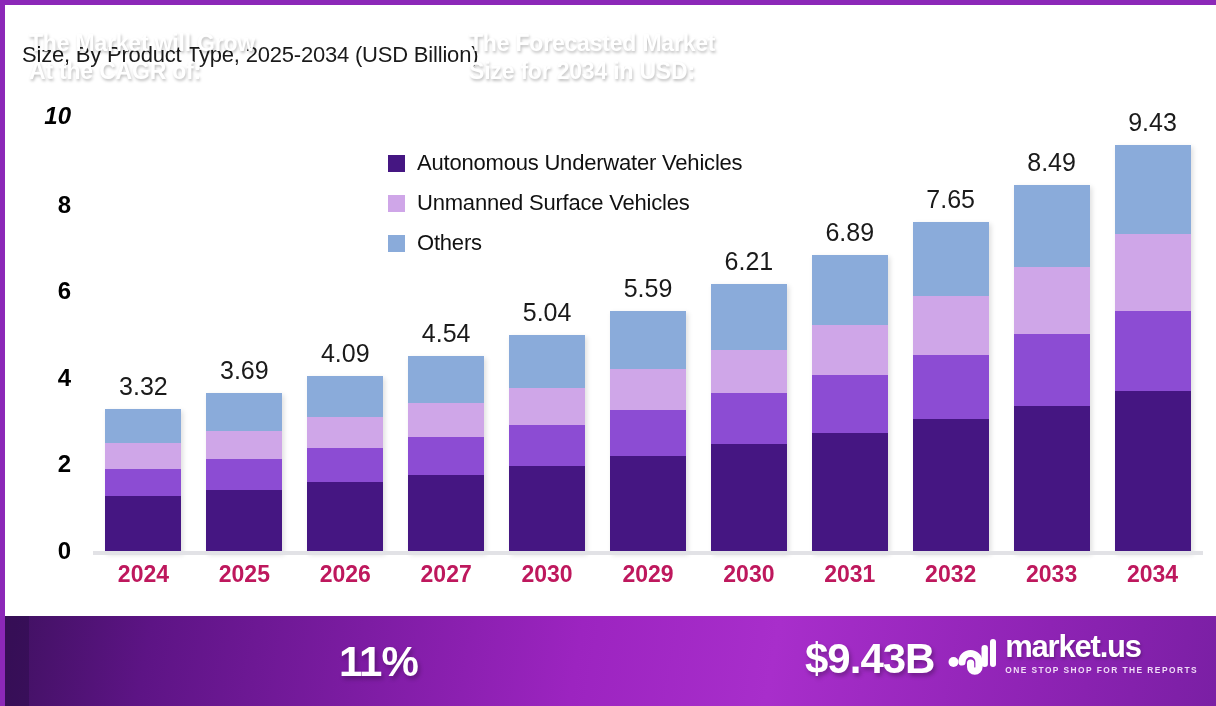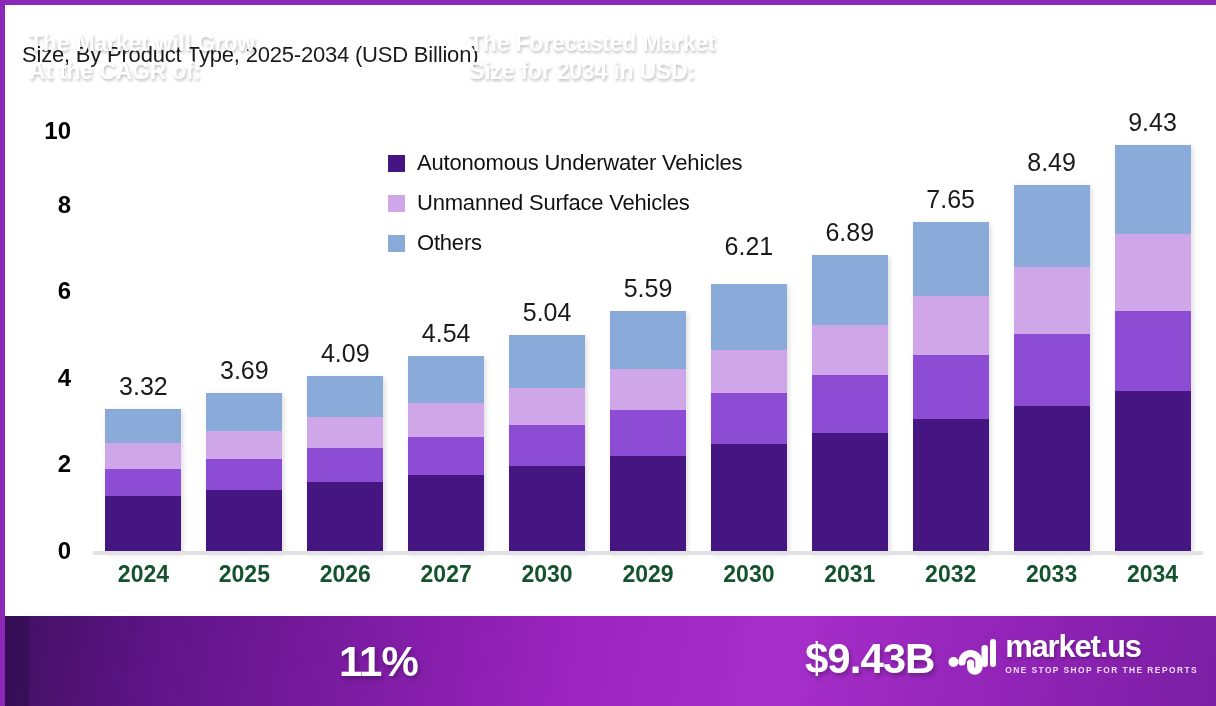--- a/index.html
+++ b/index.html
@@ -70,21 +70,21 @@
     white-space:nowrap;
   }
 
   
   .xlabels{
     position:absolute;left:88px;top:556px;width:1110px;height:40px;
     display:flex;justify-content:space-around;align-items:flex-start;
   }
   .xlabel{
     width:76px;text-align:center;
-    font-size:23px;font-weight:bold;color:#14532d;
+    font-size:23px;font-weight:bold;color:#be185d;
   }
 
   
   .legend{
     position:absolute;left:383px;top:138px;
   }
   .legend-row{
     display:flex;align-items:center;height:40px;
   }
   .legend-swatch{
@@ -143,21 +143,21 @@
   <div class="header">
     <div class="subtitle">Size, By Product Type, 2025-2034 (USD Billion)</div>
   </div>
 
   <div class="ylabels">
       <div class="ytick" style="top: 436px;">0</div>
       <div class="ytick" style="top: 349.4px;">2</div>
       <div class="ytick" style="top: 262.8px;">4</div>
       <div class="ytick" style="top: 176.2px;">6</div>
       <div class="ytick" style="top: 89.6px;">8</div>
-      <div class="ytick" style="top: 16px;">10</div>
+      <div class="ytick" style="top: 1px; font-style: italic;">10</div>
     </div>
 
   <div class="plot">
     <div class="bars">
         <div class="barwrap">
           <div class="bar">
             <div class="seg" style="background: rgb(69, 22, 130); height: 57.156px;"></div>
             <div class="seg" style="background: rgb(140, 76, 211); height: 27.279px;"></div>
             <div class="seg" style="background: rgb(207, 166, 232); height: 25.114px;"></div>
             <div class="seg" style="background: rgb(138, 171, 218); height: 34.207px;"></div>
@@ -209,21 +209,21 @@
           </div>
           <div class="bar-total" style="bottom: 250.047px;">5.59</div>
         </div>
         <div class="barwrap">
           <div class="bar">
             <div class="seg" style="background: rgb(69, 22, 130); height: 108.683px;"></div>
             <div class="seg" style="background: rgb(140, 76, 211); height: 51.094px;"></div>
             <div class="seg" style="background: rgb(207, 166, 232); height: 43.733px;"></div>
             <div class="seg" style="background: rgb(138, 171, 218); height: 65.383px;"></div>
           </div>
-          <div class="bar-total" style="bottom: 292px;">6.21</div>
+          <div class="bar-total" style="bottom: 277px;">6.21</div>
         </div>
         <div class="barwrap">
           <div class="bar">
             <div class="seg" style="background: rgb(69, 22, 130); height: 120.374px;"></div>
             <div class="seg" style="background: rgb(140, 76, 211); height: 57.589px;"></div>
             <div class="seg" style="background: rgb(207, 166, 232); height: 49.795px;"></div>
             <div class="seg" style="background: rgb(138, 171, 218); height: 70.579px;"></div>
           </div>
           <div class="bar-total" style="bottom: 306.337px;">6.89</div>
         </div>

